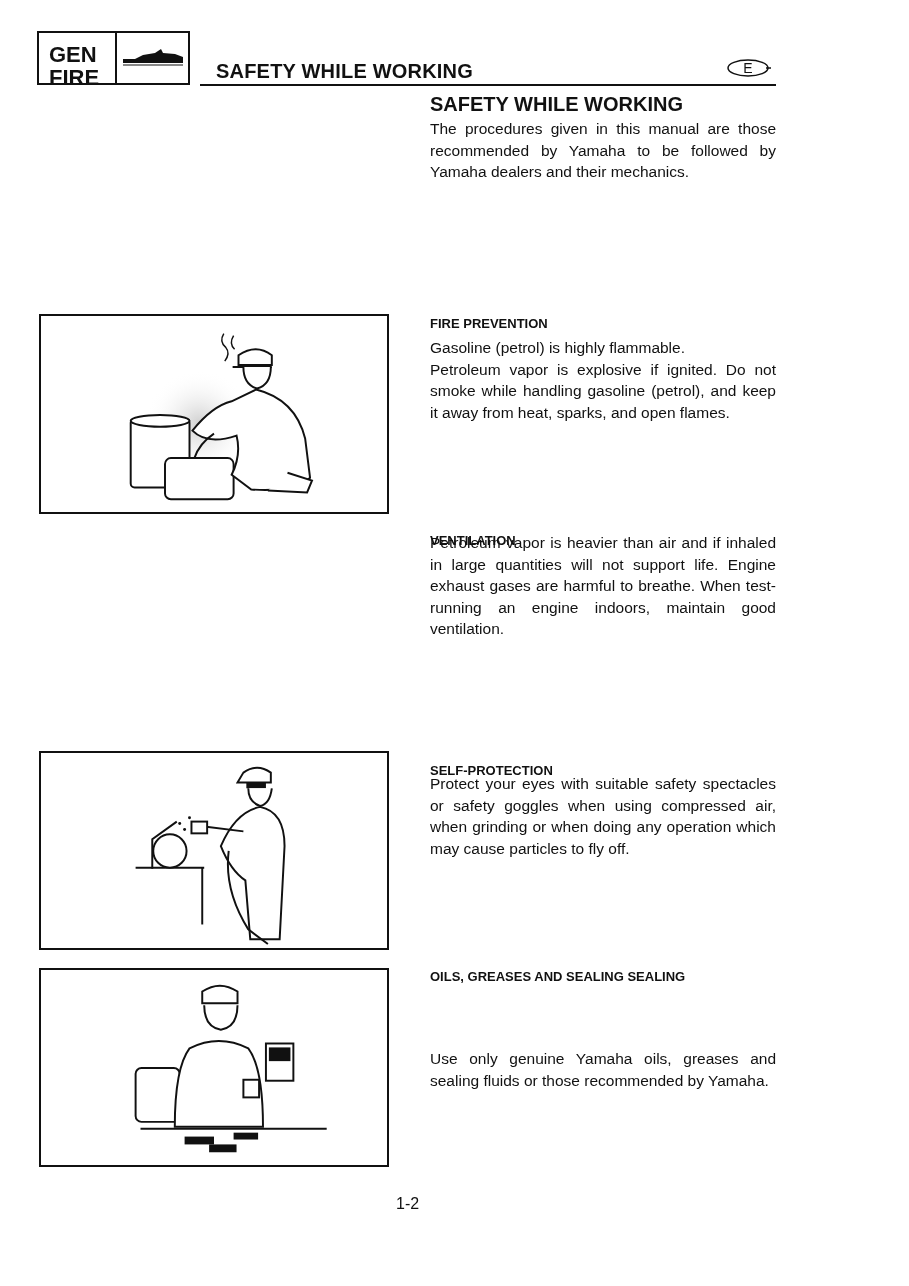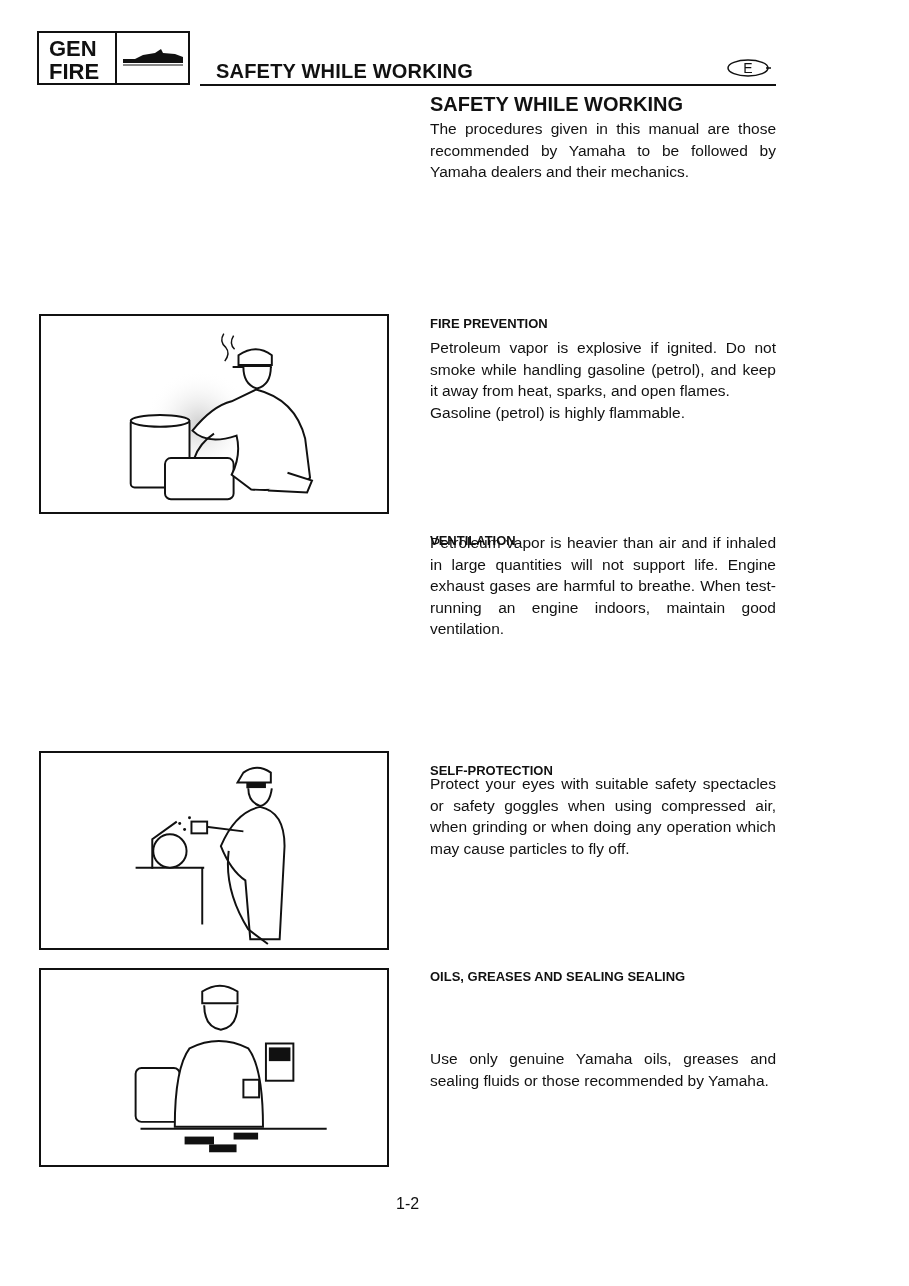--- a/index.html
+++ b/index.html
@@ -10,21 +10,21 @@
   .abs { position: absolute; }
 
   
   .gen-box {
     left: 37px; top: 31px; width: 153px; height: 54px;
     border: 2px solid #111; box-sizing: border-box; display: flex;
   }
   .gen-text {
     width: 78px; border-right: 2px solid #111; box-sizing: border-box;
     font-weight: bold; font-size: 22px; line-height: 23px;
-    padding: 4px 0 0 10px;
+    padding: 10px 0 0 10px;
   }
   .gen-text span { display: block; }
   .gen-icon { flex: 1; display: flex; align-items: center; justify-content: center; }
   .header-title {
     left: 216px; top: 60px; font-weight: bold; font-size: 20px; letter-spacing: 0.2px;
   }
   .header-rule { left: 200px; top: 84px; width: 576px; height: 2px; background: #111; }
   .lang-badge { left: 726px; top: 58px; width: 46px; height: 20px; }
 
   
@@ -92,22 +92,22 @@
     <path d="M200 40 q18 -12 34 0 l0 10 l-34 0 Z" fill="#fff" stroke="#111" stroke-width="2"></path>
     <path d="M194 52 l40 0" stroke="#111" stroke-width="2"></path>
     <path d="M205 52 q0 18 14 22 q14 -4 14 -22" fill="#fff" stroke="#111" stroke-width="2"></path>
     <path d="M218 75 q40 10 50 50 l5 40 q-15 15 -60 12 l-20 -15 q10 -20 5 -40 q-30 10 -45 -5 q20 -25 40 -30 Z" fill="#fff" stroke="#111" stroke-width="2"></path>
     <path d="M175 120 q-15 10 -20 25" fill="none" stroke="#111" stroke-width="2"></path>
     <path d="M250 160 l25 8 l-5 12 l-40 -2" fill="#fff" stroke="#111" stroke-width="2"></path>
   </svg>
 </div>
 <div class="abs col section-title" style="top:316px;">FIRE PREVENTION</div>
 <div class="abs col para" style="top:337px;">
+  <p>Gasoline (petrol) is highly flammable.</p>
   <p>Petroleum vapor is explosive if ignited. Do not smoke while handling gasoline (petrol), and keep it away from heat, sparks, and open flames.</p>
-  <p>Gasoline (petrol) is highly flammable.</p>
 </div>
 
 <div class="abs col section-title" style="top:533px;">VENTILATION</div>
 <div class="abs col para" style="top:532px;">
   <p>Petroleum vapor is heavier than air and if inhaled in large quantities will not support life. Engine exhaust gases are harmful to breathe. When test-running an engine indoors, maintain good ventilation.</p>
 </div>
 
 <div class="abs figure" style="top:751px; height:199px;">
   <svg viewBox="0 0 350 199">
     <line x1="95" y1="117" x2="165" y2="117" stroke="#111" stroke-width="2"></line>

